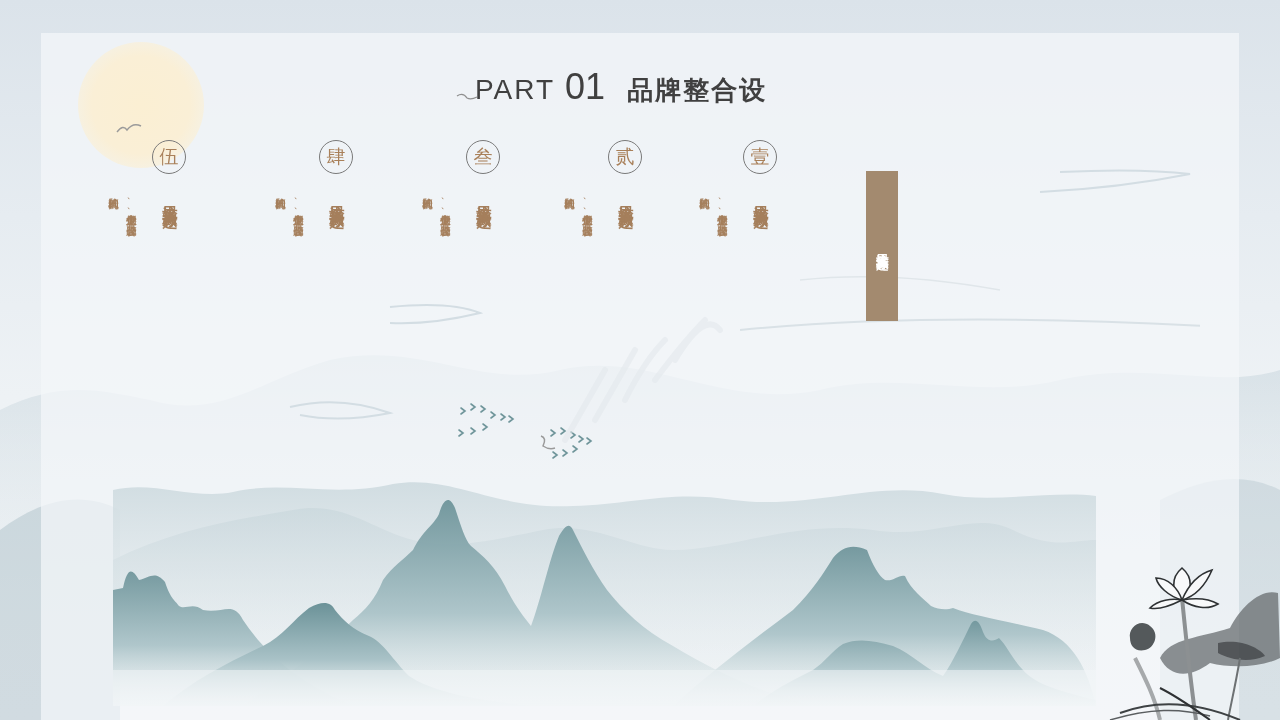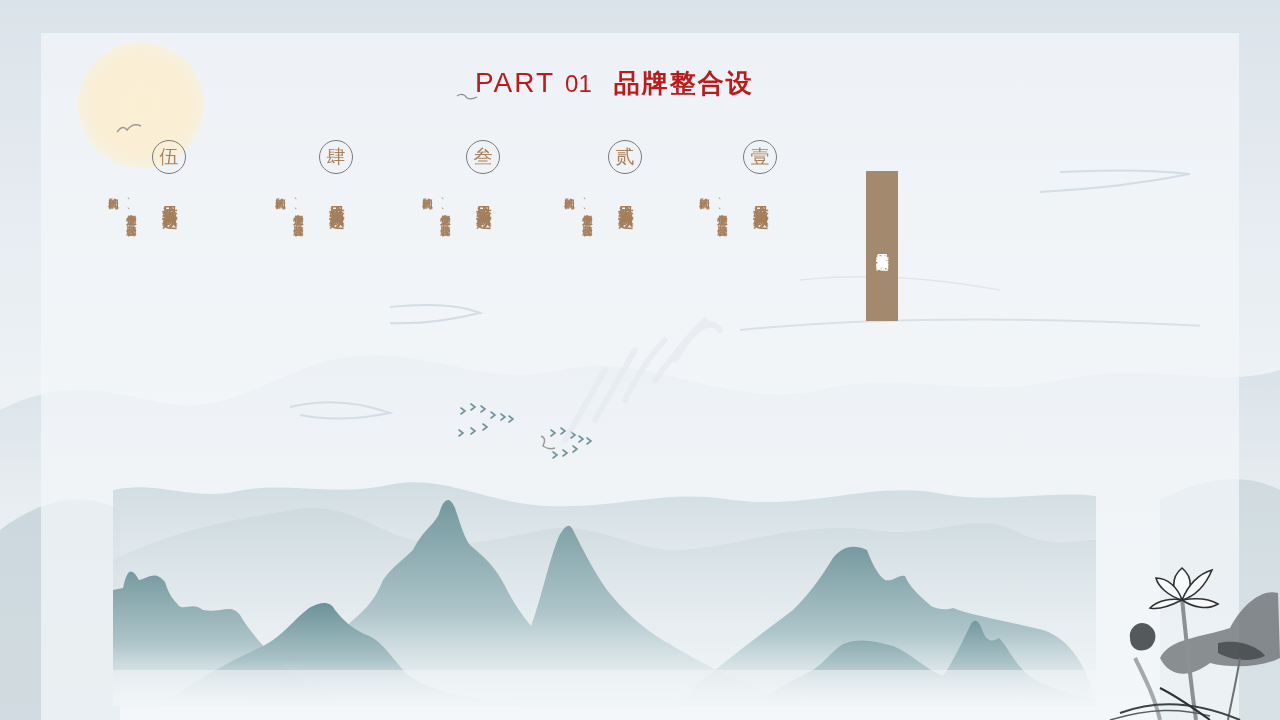--- a/index.html
+++ b/index.html
@@ -22,24 +22,24 @@
 
   .sun {
     position: absolute; left: 78px; top: 42px; width: 126px; height: 126px; border-radius: 50%;
     background: radial-gradient(circle at 50% 50%, #fbefd3 0%, #faefd6 55%, rgba(250,240,215,0.6) 75%, rgba(250,240,215,0) 100%);
   }
 
   .front-mountains { position: absolute; left: 113px; top: 470px; width: 983px; height: 236px; }
 
   .title {
     position: absolute; left: 475px; top: 66px; height: 40px;
-    display: flex; align-items: baseline; gap: 10px; color: #b91c1c;
+    display: flex; align-items: baseline; gap: 10px; color: #404040;
   }
   .title .part { font-family: "Liberation Sans", sans-serif; font-size: 28px; letter-spacing: 2px; }
-  .title .num { font-family: "Liberation Sans", sans-serif; font-size: 24px; font-weight: 300; }
+  .title .num { font-family: "Liberation Sans", sans-serif; font-size: 36px; font-weight: 300; }
   .title .text { font-family: "DejaVu Sans", sans-serif; font-size: 26px; font-weight: bold; margin-left: 12px; letter-spacing: 2px; }
 
   .col { position: absolute; top: 140px; width: 90px; height: 230px; }
   .col .badge {
     position: absolute; width: 34px; height: 34px; border-radius: 50%;
     border: 1.5px solid #7a7a7a; color: #a9805a;
     display: flex; align-items: center; justify-content: center;
     font-size: 19px; font-family: "DejaVu Serif", serif; top: 0;
   }
   .vtext { position: absolute; writing-mode: vertical-rl; color: #a57f5c; }

